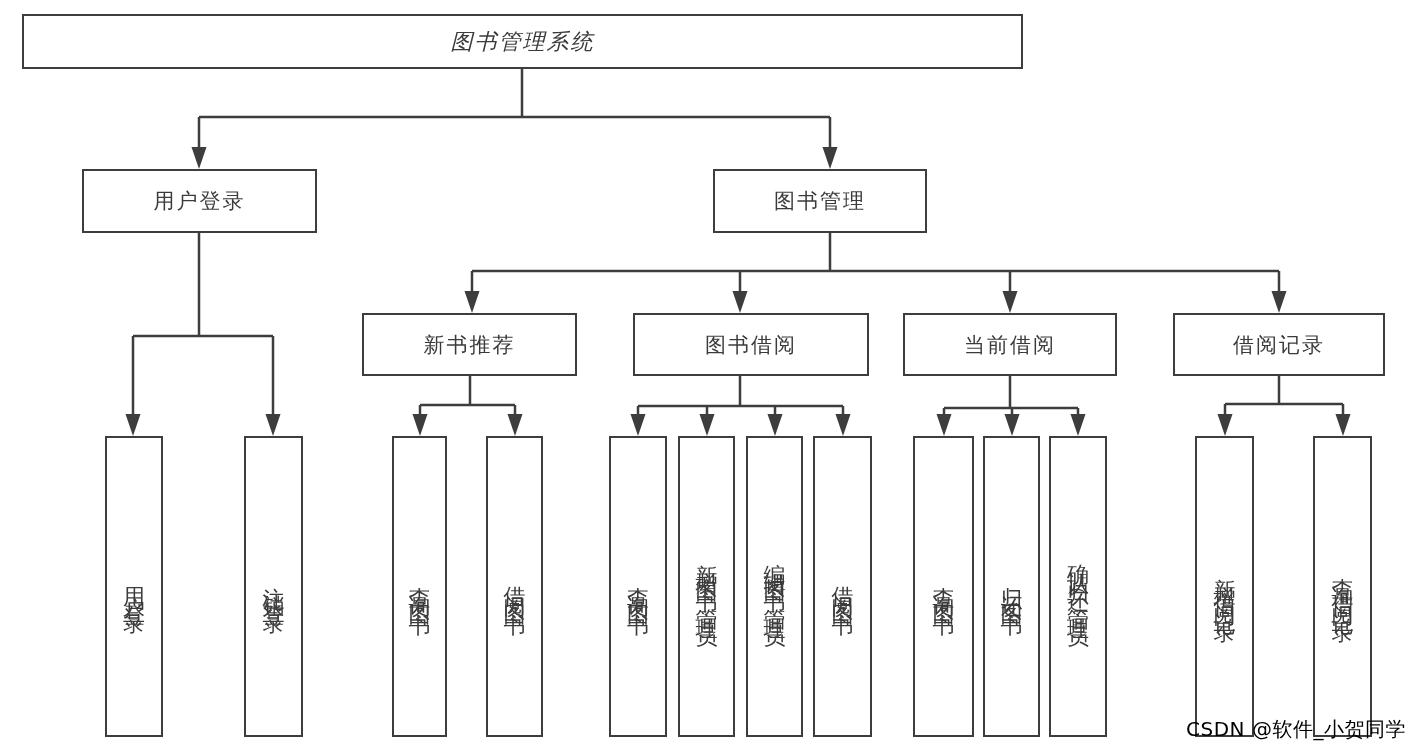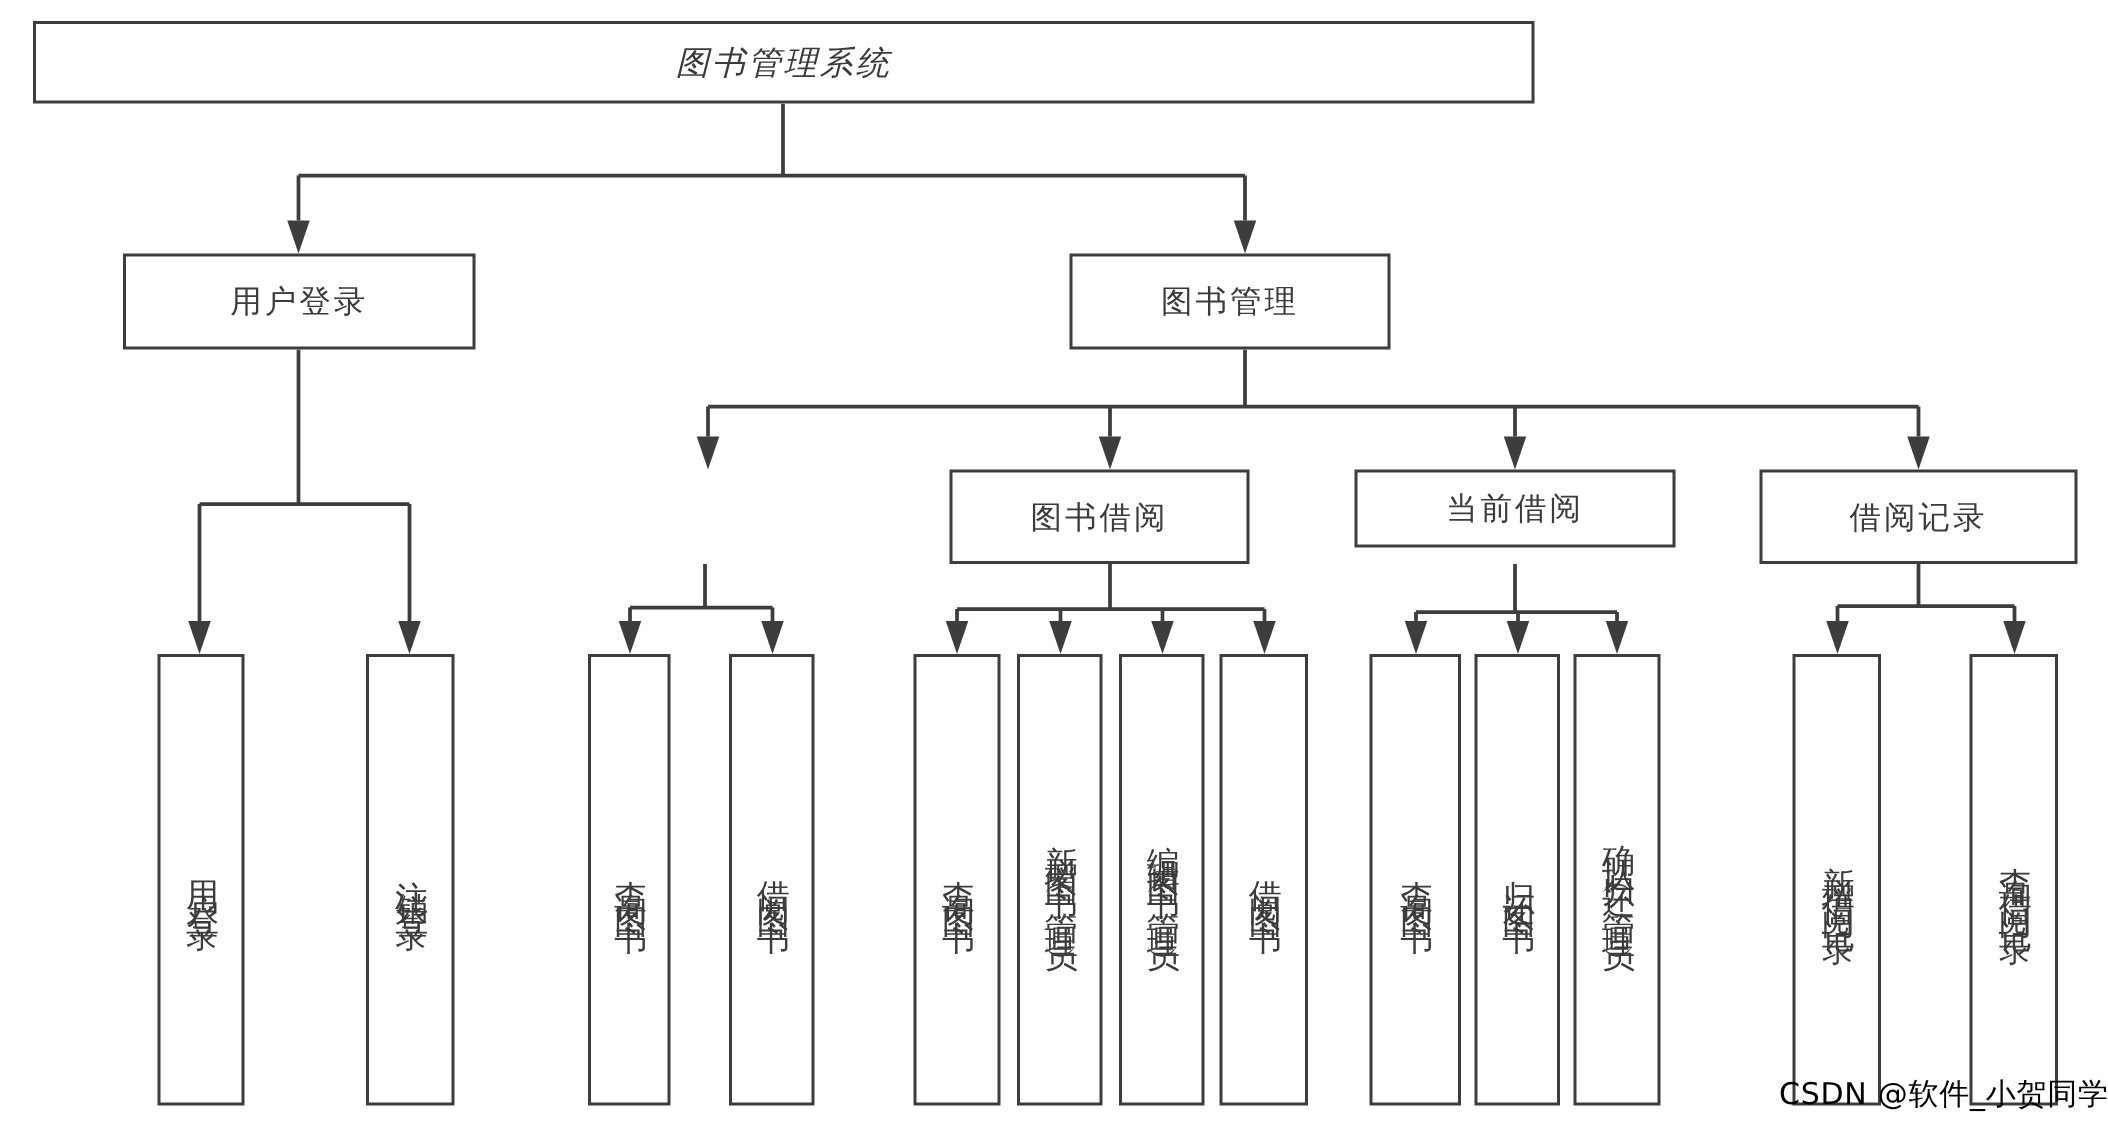--- a/index.html
+++ b/index.html
@@ -99,22 +99,23 @@
       <polygon class="chead" points="1217.5,414 1232.5,414 1225,436"></polygon>
       <polygon class="chead" points="1335.5,414 1350.5,414 1343,436"></polygon>
     </g>
   </svg>
 
   <div class="node hbox root-box" style="left:22px; top:14px; width:1001px; height:55px;font-style:italic;">图书管理系统</div>
 
   <div class="node hbox" style="left:82px; top:169px; width:235px; height:64px;">用户登录</div>
   <div class="node hbox" style="left:713px; top:169px; width:214px; height:64px;">图书管理</div>
 
-  <div class="node hbox" style="left:633px; top:313px; width:200px; height:63px;">图书借阅</div>
-  <div class="node hbox" style="left:903px; top:313px; width:214px; height:52px;">当前借阅</div>
+  <div class="node hbox" style="left:362px; top:313px; width:215px; height:63px;">新书推荐</div>
+  <div class="node hbox" style="left:633px; top:313px; width:236px; height:63px;">图书借阅</div>
+  <div class="node hbox" style="left:903px; top:313px; width:214px; height:63px;">当前借阅</div>
   <div class="node hbox" style="left:1173px; top:313px; width:212px; height:63px;">借阅记录</div>
 
   <div class="node vbox" style="left:105px; top:436px; width:58px; height:301px;">用户登录</div>
   <div class="node vbox" style="left:244px; top:436px; width:59px; height:301px;">注销登录</div>
 
   <div class="node vbox" style="left:392px; top:436px; width:55px; height:301px;">查询图书</div>
   <div class="node vbox" style="left:486px; top:436px; width:57px; height:301px;">借阅图书</div>
 
   <div class="node vbox" style="left:609px; top:436px; width:58px; height:301px;">查询图书</div>
   <div class="node vbox" style="left:678px; top:436px; width:57px; height:301px;">新增图书（管理员）</div>

